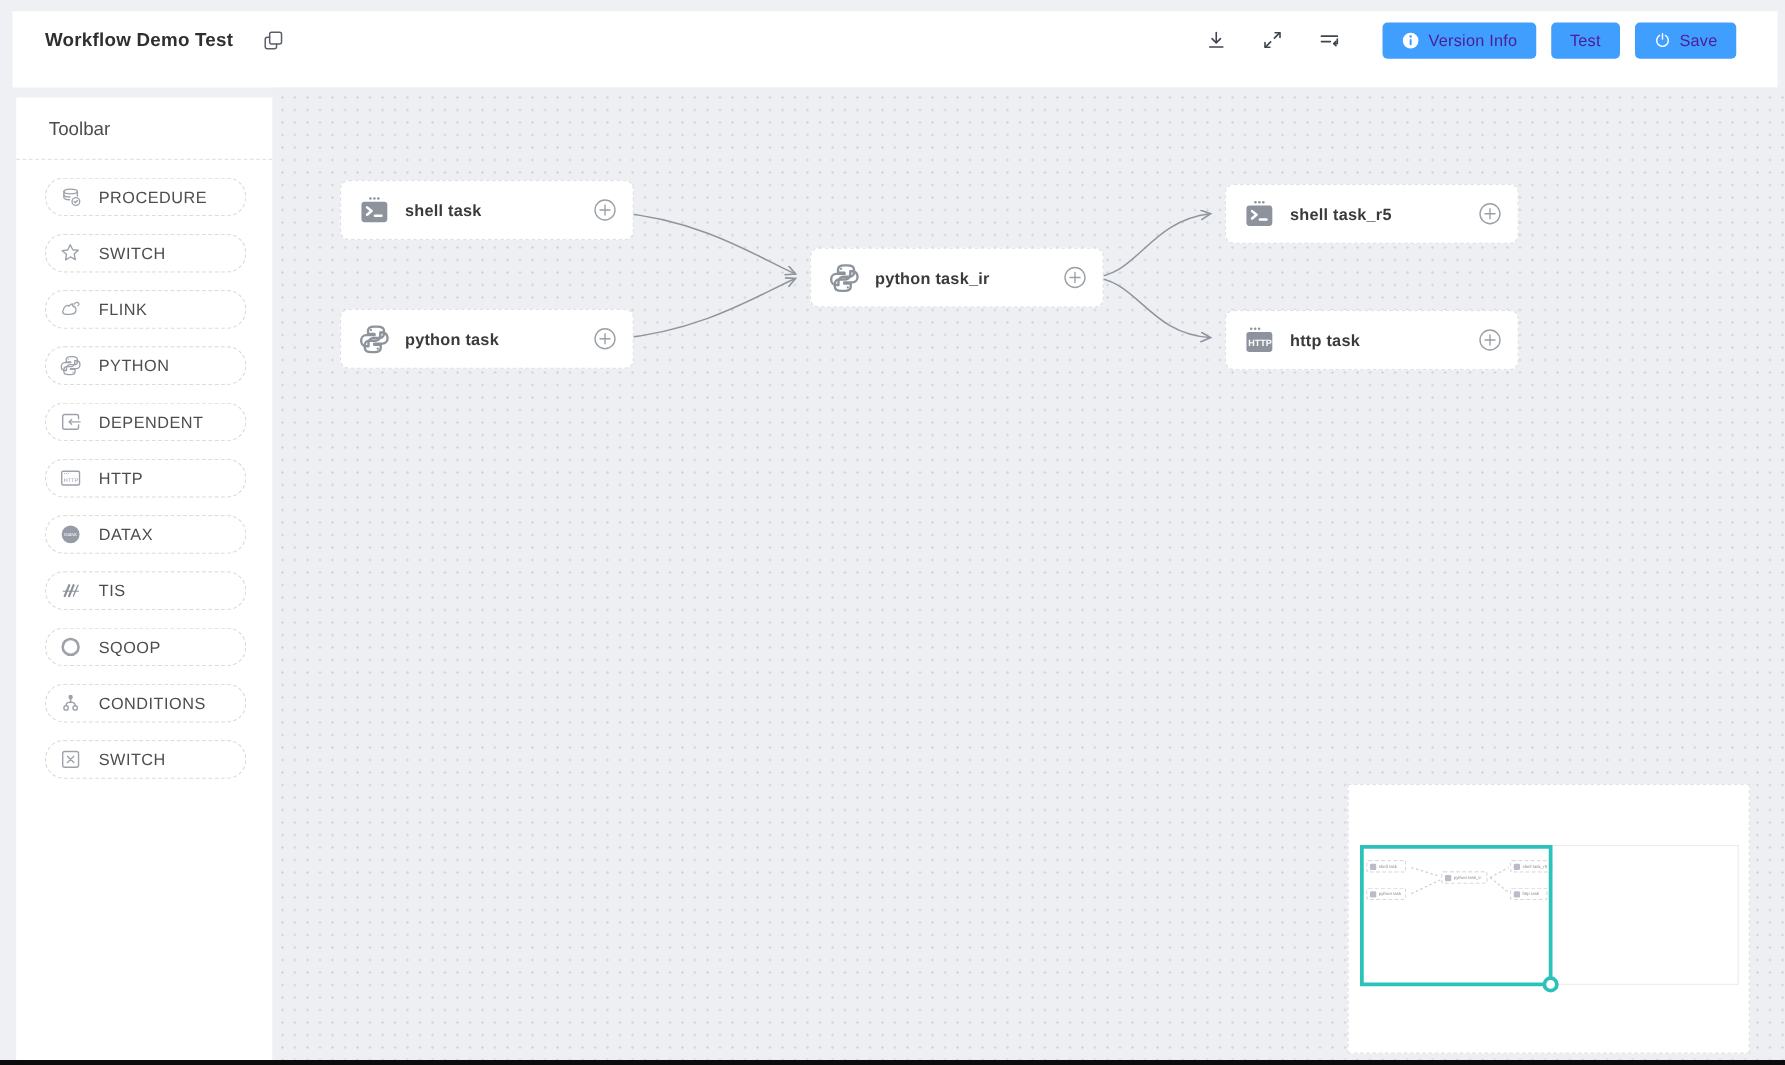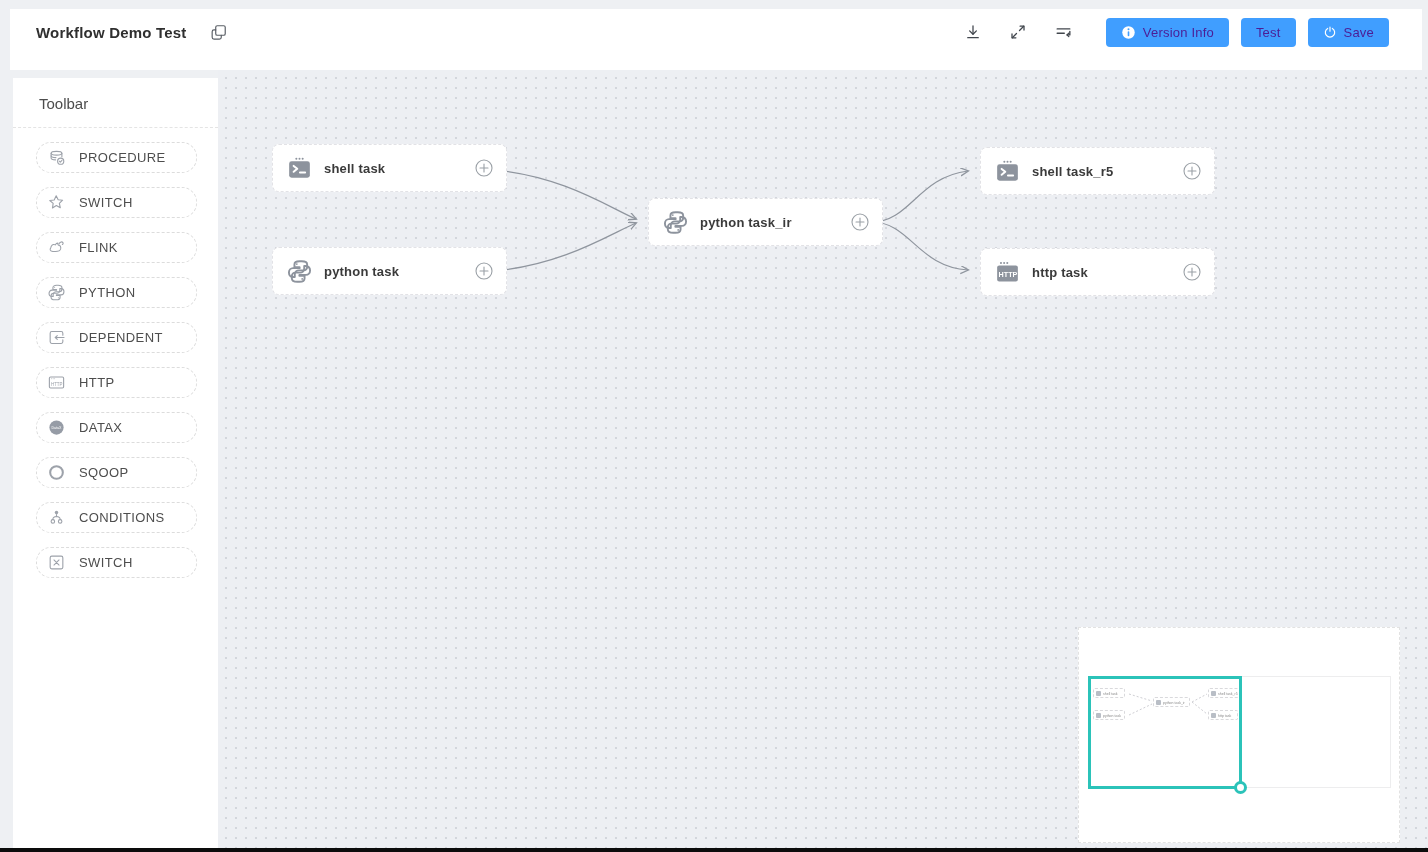--- a/index.html
+++ b/index.html
@@ -197,20 +197,31 @@
   <div class="tool-item">
     <span class="t-icon">
       <svg width="19" height="19" viewBox="0 0 24 24">
         <circle cx="12" cy="12" r="9" fill="#969ca6"></circle>
         <text x="5.6" y="13.8" font-size="4.6" fill="#ffffff" class="svgt">DataX</text>
       </svg>
       </span>
     <span class="t-label">DATAX</span>
   </div>
 
+  <div class="tool-item">
+    <span class="t-icon">
+      <svg width="19" height="19" viewBox="0 0 24 24" class="ic" style="stroke:#8b9099">
+        <path d="M6 17.5 10.6 6.5" style="stroke-width:2.2"></path>
+        <path d="M10.4 17.5 15 6.5" style="stroke-width:2.2"></path>
+        <path d="M14.8 17.5 19.4 6.5" style="stroke-width:1.3"></path>
+        <path d="M4.5 12.6h15.5" style="stroke-width:1"></path>
+      </svg>
+      </span>
+    <span class="t-label">TIS</span>
+  </div>
 
   <div class="tool-item">
     <span class="t-icon">
       <svg width="19" height="19" viewBox="0 0 24 24" class="ic" style="stroke-width:2.6">
         <circle cx="12" cy="12" r="8"></circle>
       </svg>
       </span>
     <span class="t-label">SQOOP</span>
   </div>
 

